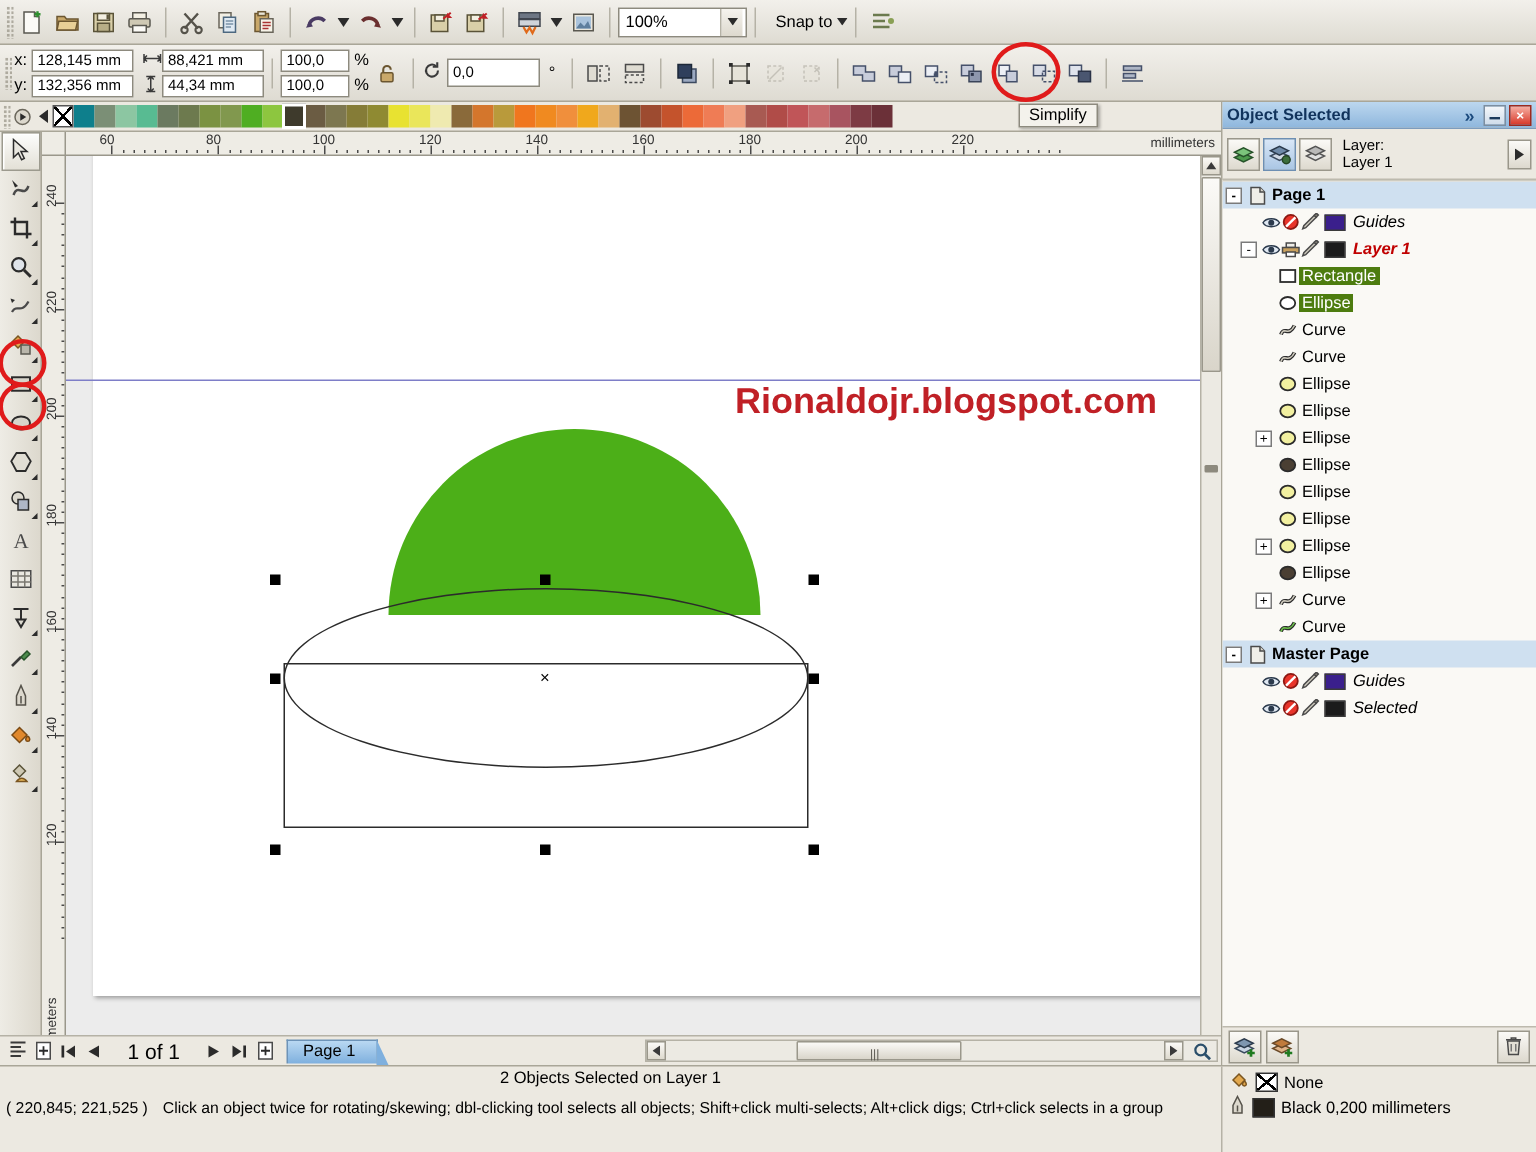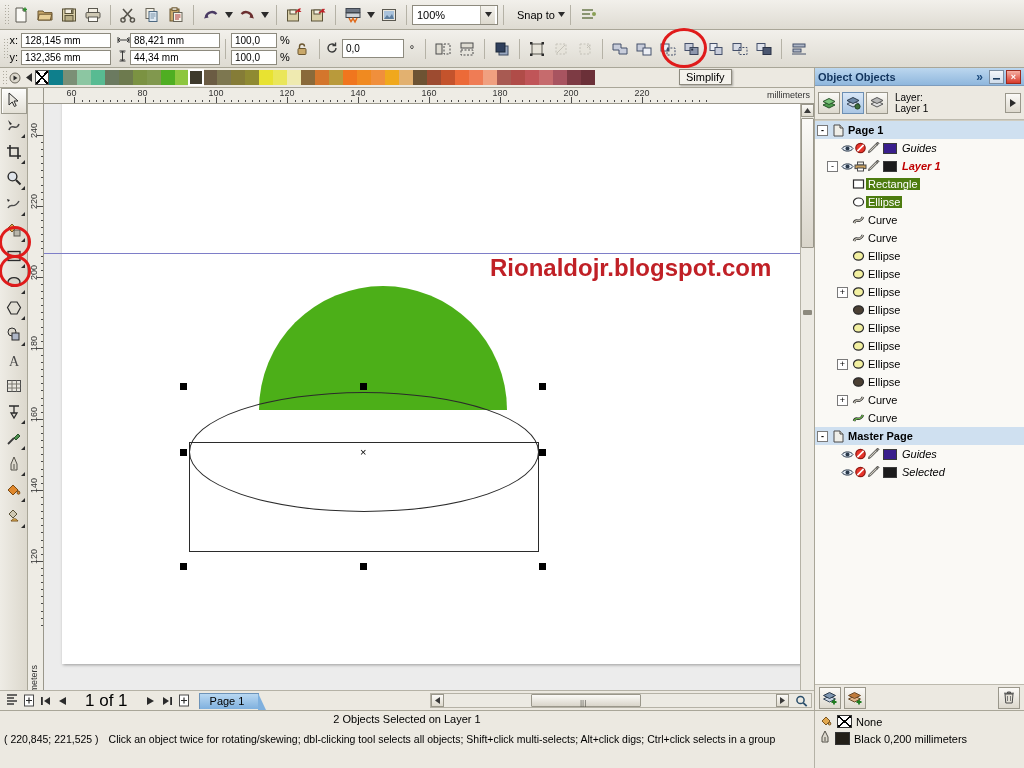--- a/index.html
+++ b/index.html
@@ -32,21 +32,21 @@
     display:flex;align-items:center;justify-content:center;
     background:linear-gradient(#f5f3ee,#ddd9ce);border-left:1px solid #b5b2a6;}
   .snapwrap{ display:flex;align-items:center;gap:3px;margin-left:8px;font-size:11px; }
 
   
   #propbar{ height:38px; display:flex; align-items:center; padding:0 3px; }
   .xy{ display:flex;flex-direction:column;gap:2px;font-size:10px; }
   .xyrow{ display:flex;align-items:center;gap:3px;height:15px; }
   .lbl{ width:10px;text-align:right;font-size:11px; }
   .fld{ height:15px;background:#fff;border:1px solid #8d8a7e;
-    display:flex;align-items:center;padding:0 3px;font-size:10px;white-space:nowrap; } .fld.w76{width:90px} .fld.w46{width:46px}
+    display:flex;align-items:center;padding:0 3px;font-size:10px;white-space:nowrap; } .fld.w76{width:68px} .fld.w46{width:46px}
   .pct{ font-size:11px;width:10px;text-align:center; }
 
   
   #palette{ height:20px;display:flex;align-items:center;background:#ece9e1;
     border-bottom:1px solid #a9a698;padding:0 2px; }
   .swatch{ width:14px;height:15px;flex:none;border:0; }
   .swatch.none{ background:#fff;position:relative; border:1px solid #555;}
   .swatch.none::before,.swatch.none::after{content:"";position:absolute;inset:0;
     background:linear-gradient(to top right,transparent 45%,#000 45%,#000 55%,transparent 55%);}
   .swatch.none::after{background:linear-gradient(to bottom right,transparent 45%,#000 45%,#000 55%,transparent 55%);}
@@ -899,21 +899,21 @@
       <svg width="11" height="10" viewBox="0 0 11 10">
           <rect x="1" y="1" width="1.8" height="8" fill="#2b2b2b"></rect>
           <path d="M10 1v8L4 5z" fill="#2b2b2b"></path>
         </svg>
     </span>
     <span class="navbtn">
       <svg width="9" height="10" viewBox="0 0 9 10">
           <path d="M8 1v8L1 5z" fill="#2b2b2b"></path>
         </svg>
     </span>
-    <span style="padding:0 14px;font-size:17px">1 of 1</span>
+    <span style="padding:0 14px;font-size:14px">1 of 1</span>
     <span class="navbtn">
       <svg width="9" height="10" viewBox="0 0 9 10">
           <path d="M1 1v8l7-4z" fill="#2b2b2b"></path>
         </svg>
     </span>
     <span class="navbtn">
       <svg width="11" height="10" viewBox="0 0 11 10">
           <rect x="8.2" y="1" width="1.8" height="8" fill="#2b2b2b"></rect>
           <path d="M1 1v8l6-4z" fill="#2b2b2b"></path>
         </svg>
@@ -944,21 +944,21 @@
         <svg width="13" height="12" viewBox="0 0 13 12">
             <circle cx="5.5" cy="5" r="3.6" fill="none" stroke="#2b4f6b" stroke-width="1.5"></circle>
             <path d="M8.3 7.8l3.4 3.4" stroke="#2b4f6b" stroke-width="1.8"></path>
           </svg>
       </span>
     </span>
   </div>
 
   <div id="docker">
     <div id="dockTitle">
-      <span class="t">Object Objects</span>
+      <span class="t">Object Selected</span>
       <span style="font-weight:bold;color:#1b4a7d;font-size:12px;padding-right:4px">»</span>
       <span class="winbtn">
         <svg width="9" height="9" viewBox="0 0 9 9">
             <rect x="1" y="6" width="7" height="1.6" fill="#1b3a5c"></rect>
           </svg>
       </span>
       <span class="winbtn close">×</span>
     </div>
 
     <div id="dockTools">

